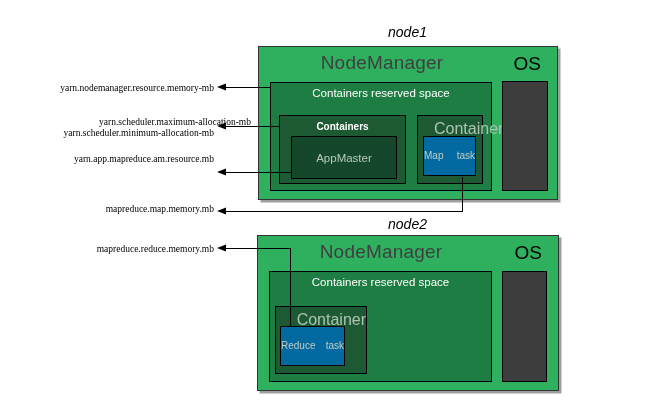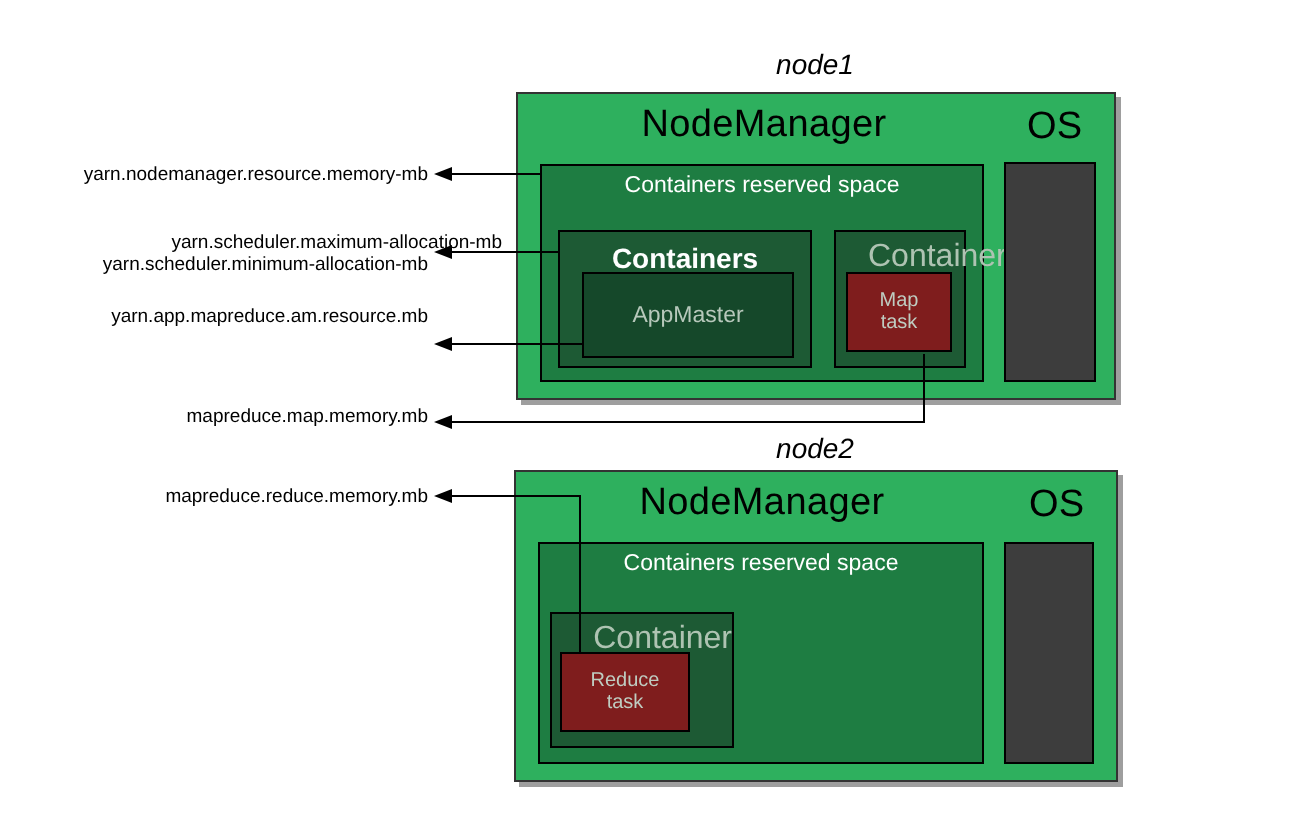--- a/index.html
+++ b/index.html
@@ -4,67 +4,67 @@
 <style>
   html,body { margin:0; padding:0; background:#fff; }
   #canvas {
     position:relative; width:650px; height:416px; background:#ffffff;
     font-family:"Liberation Sans", sans-serif; overflow:hidden;
   }
 
   
   .param-label {
     position:absolute; left:0; width:214px; text-align:right;
-    font-family:Liberation Sans, sans-serif; font-size:9.5px;
+    font-family:Liberation Serif, serif; font-size:9.5px;
     line-height:10.5px; color:#000; white-space:pre;
   }
 
   
   .node-title {
     position:absolute; text-align:center; font-style:italic;
     font-size:14px; color:#000;
   }
 
   
   .node-box {
     position:absolute; background:#2eb05e; border:1.5px solid #333;
     box-shadow:2.5px 2.5px 0 rgba(0,0,0,0.38);
   }
   .manager-label {
     position:absolute; top:5px; left:13px; width:220px; text-align:center;
-    font-size:19px; color:#000000; letter-spacing:0.2px;
+    font-size:19px; color:#404040; letter-spacing:0.2px;
   }
   .os-label {
     position:absolute; top:6px; right:16px; font-size:19px; color:#000;
   }
 
   
   .reserved-box {
     position:absolute; background:#1e7d42; border:1px solid #000;
   }
   .reserved-title {
     margin-top:4px; text-align:center; color:#fff;
     font-weight:normal; font-size:11.5px;
   }
 
   
   .mid-box { position:absolute; background:#1d5a34; border:1px solid #000; }
   .mid-title-bold {
     margin-top:5px; text-align:center; color:#fff;
-    font-weight:bold; font-size:14px;
+    font-weight:bold; font-size:10px;
   }
   .mid-title-dim {
     margin-top:4px; text-align:right; color:#aec3b2; font-size:16px;padding-left:16px;
   }
 
   
   .task-box {
-    position:absolute; background:#7f1d1d; border:1px solid #000;
-    color:#bfccc1; display:flex; flex-direction:column;
-    align-items:center; justify-content:center;
+    position:absolute; background:#0369a1; border:1px solid #000;
+    color:#bfccc1; display:flex; flex-direction:row;
+    align-items:center; justify-content:space-between;
     font-size:10px; line-height:11.5px; text-align:center;
   }
   .appmaster-box {
     position:absolute; background:#15482a; border:1px solid #000;
     color:#b7c8bb; display:flex; align-items:center; justify-content:center;
     font-size:11.5px;
   }
 
   
   .os-box { position:absolute; background:#3d3d3d; border:1px solid #000; }

